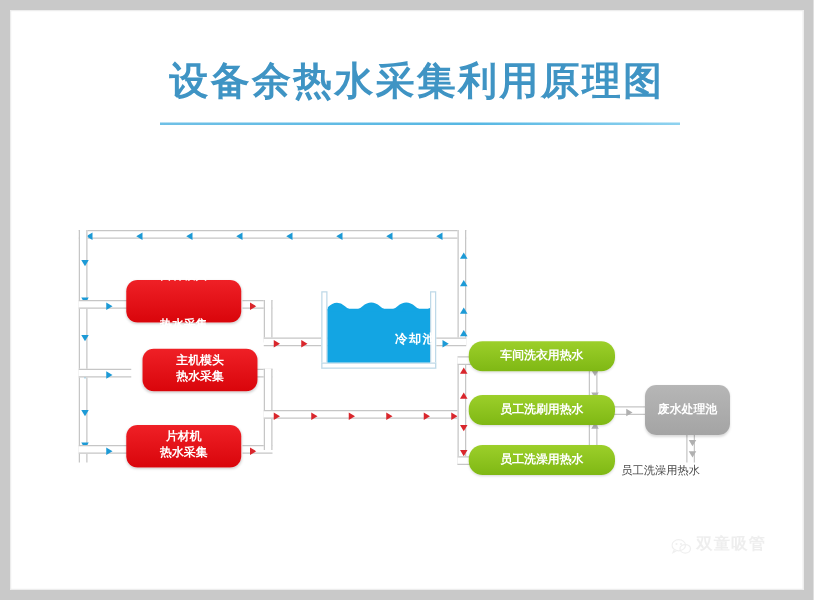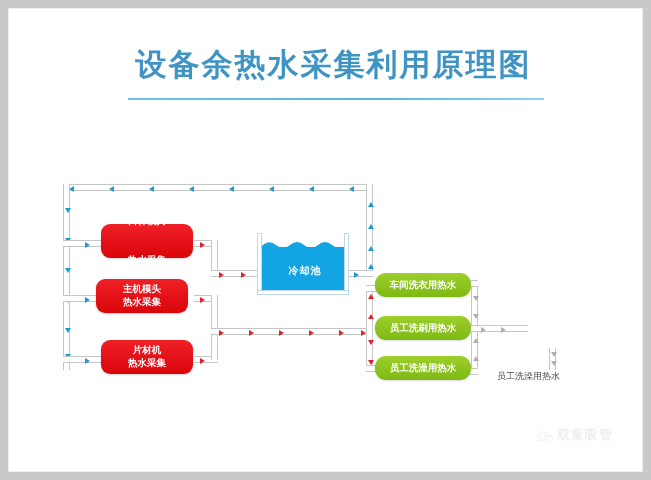--- a/index.html
+++ b/index.html
@@ -49,40 +49,40 @@
              border-bottom:5px solid #b0b0b0;}
 
   
   .node{position:absolute;box-sizing:border-box;display:flex;flex-direction:column;
         align-items:center;justify-content:center;color:#ffffff;
         font-size:9.5px;font-weight:bold;line-height:1.35;text-align:center;}
   .node.red{background:linear-gradient(180deg,#ef2026,#d9050b);
             border-radius:9px;width:92px;height:34px;
             box-shadow:0 1px 2px rgba(0,0,0,.18);}
   .node.green{background:linear-gradient(180deg,#9ccf2a,#7fb814);
-              border-radius:11px;width:96px;height:24px;
+              border-radius:11px;width:117px;height:24px;
               box-shadow:0 1px 2px rgba(0,0,0,.15);}
   .node.grey{background:linear-gradient(180deg,#b6b6b6,#a4a4a4);
              border-radius:9px;width:68px;height:40px;
              box-shadow:0 1px 2px rgba(0,0,0,.15);}
   .node .ln{display:block;white-space:nowrap;}
 
   
   .pool{position:absolute;left:249px;top:225px;width:92px;height:62px;}
   .pool .walls{position:absolute;inset:0;}
   .pool .wl,.pool .wr{position:absolute;top:0;width:5px;height:62px;
        background:#ffffff;border:1px solid #bfd9e8;box-sizing:border-box;}
   .pool .wl{left:0;} .pool .wr{right:0;}
   .pool .wb{position:absolute;left:0;bottom:0;width:92px;height:5px;
        background:#ffffff;border:1px solid #bfd9e8;box-sizing:border-box;}
   .pool .water{position:absolute;left:5px;right:5px;top:14px;bottom:5px;
        background:#13a5e3;}
   .pool .wave{position:absolute;left:5px;right:5px;top:6px;height:10px;overflow:hidden;}
   .pool .wave svg{display:block;}
-  .pool .plabel{position:absolute;left:4px;right:0;top:31px;text-align:center;
+  .pool .plabel{position:absolute;left:4px;right:0;top:31px;text-align:right;
        color:#ffffff;font-size:10px;font-weight:bold;letter-spacing:1px;}
 
   .caption{position:absolute;font-size:9px;color:#4a4a4a;white-space:nowrap;}
 
   
   .wm{position:absolute;right:30px;bottom:28px;display:flex;align-items:center;
       gap:4px;opacity:.30;}
   .wm .wmtxt{font-size:13px;font-weight:bold;color:#c9c9c9;letter-spacing:1px;}
   .wm .wmicon{width:16px;height:13px;}
 </style>
@@ -188,21 +188,21 @@
     </div>
     <div class="pipe v" style="left:541px;top:340px;height:22px;">
       <i class="arw gry-d" style="left:0.5px;top:4px;"></i>
       <i class="arw gry-d" style="left:0.5px;top:13px;"></i>
     </div>
 
     <div class="node red" style="left:93px;top:216px;gap:26px;">
       <span class="ln">口杯模具</span>
       <span class="ln">热水采集</span>
     </div>
-    <div class="node red" style="left:88px;top:271px;">
+    <div class="node red" style="left:106px;top:271px;">
       <span class="ln">主机模头</span>
       <span class="ln">热水采集</span>
     </div>
     <div class="node red" style="left:93px;top:332px;">
       <span class="ln">片材机</span>
       <span class="ln">热水采集</span>
     </div>
 
     <div class="pool">
       <div class="walls">
@@ -222,20 +222,23 @@
     <div class="node green" style="left:367px;top:265px;">
       <span class="ln">车间洗衣用热水</span>
     </div>
     <div class="node green" style="left:367px;top:348px;">
       <span class="ln">员工洗澡用热水</span>
     </div>
     <div class="node green" style="left:367px;top:308px;">
       <span class="ln">员工洗刷用热水</span>
     </div>
 
+    <div class="node grey" style="left:508px;top:300px;">
+      <span class="ln">废水处理池</span>
+    </div>
     <div class="caption" style="left:489px;top:362px;">员工洗澡用热水</div>
 
   </div>
 
   <div class="wm">
     <span class="wmicon">
       <svg width="16" height="13" viewBox="0 0 16 13">
         <ellipse cx="6" cy="5.2" rx="5.4" ry="4.4" fill="none" stroke="#cccccc" stroke-width="1"></ellipse>
         <path d="M2.6 8.6 L1.4 11 L4.2 9.6" fill="none" stroke="#cccccc" stroke-width="1"></path>
         <circle cx="4.2" cy="4.2" r="0.8" fill="#cccccc"></circle>

